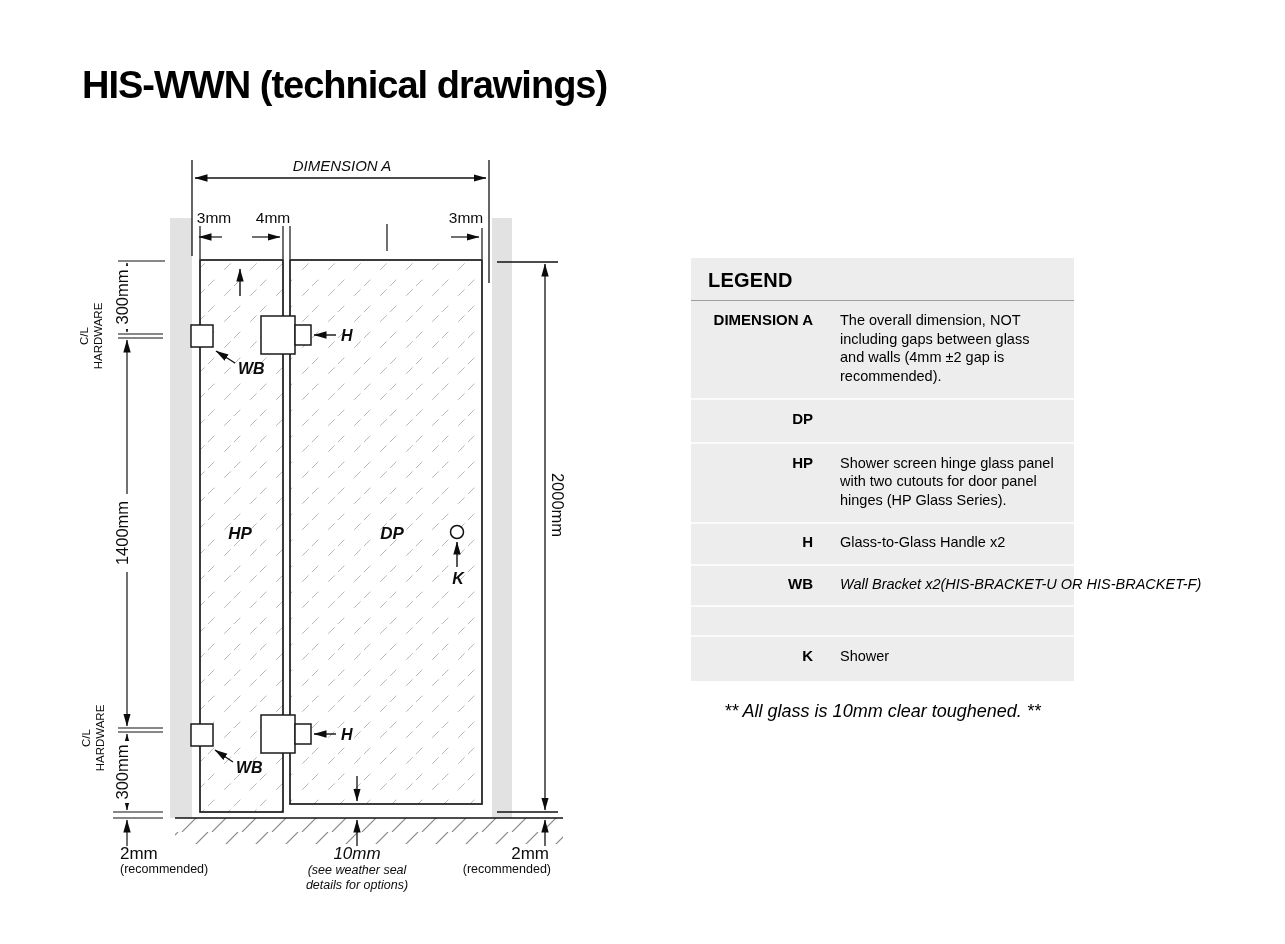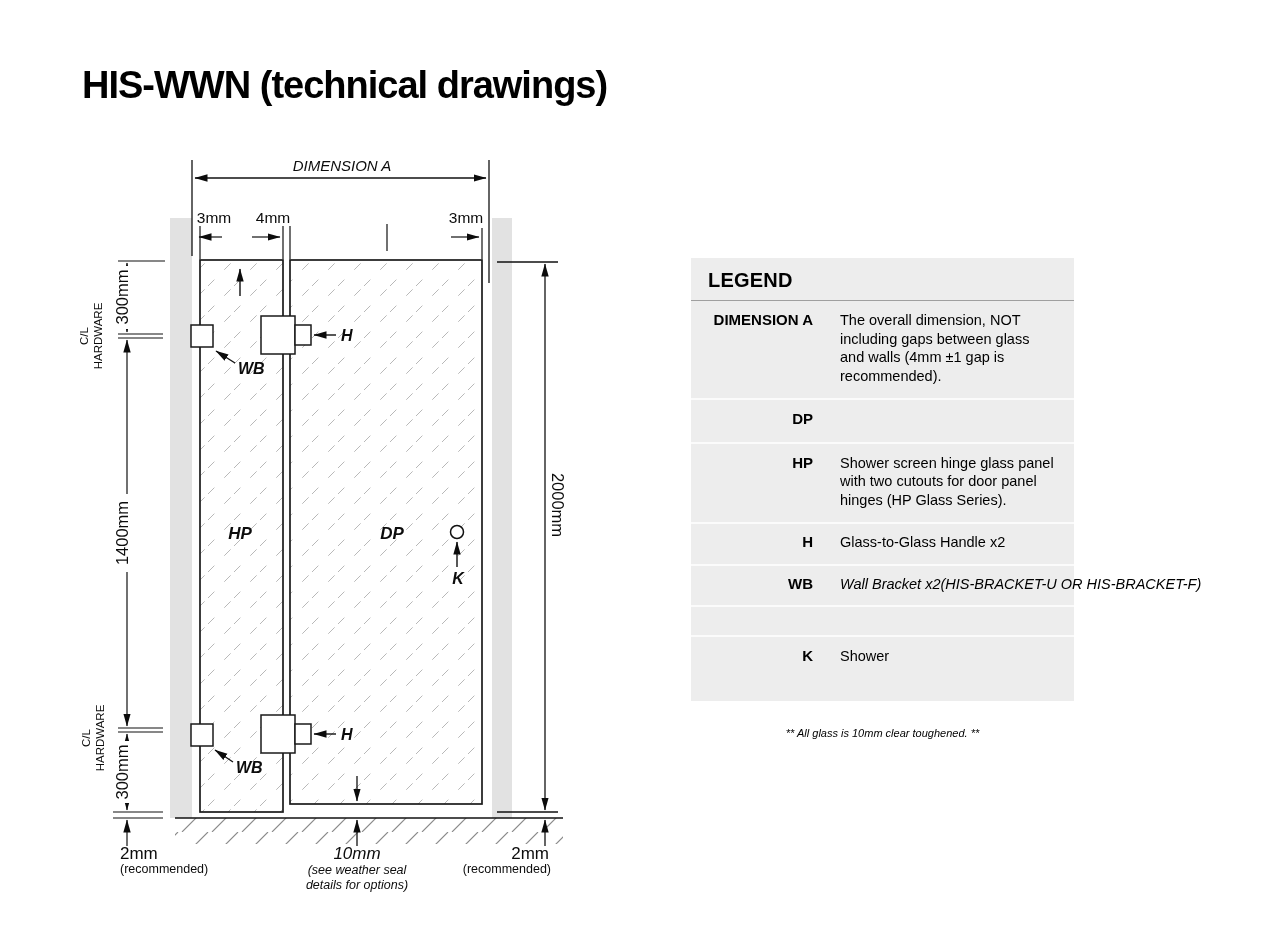--- a/index.html
+++ b/index.html
@@ -8,33 +8,33 @@
     background:#ffffff; font-family:"Liberation Sans", sans-serif; color:#000;
   }
   .page-title {
     position:absolute; left:82px; top:64px;
     font-size:38px; font-weight:bold; letter-spacing:-1px; line-height:1.15;
     white-space:nowrap;
   }
   svg.drawing { position:absolute; left:0; top:0; }
   svg text { fill:#0c0c0c; }
   .legend-wrap { position:absolute; left:691px; top:258px; width:383px; }
-  .legend-panel { background:#ededed; padding-bottom:22px; }
+  .legend-panel { background:#ededed; padding-bottom:2px; }
   .legend-header { font-size:20px; font-weight:bold; padding:11px 17px 8px 17px; letter-spacing:.2px; }
   .legend-hr { border-top:1px solid #9f9f9f; height:0; }
   .lg-row { display:flex; padding:10px 0 13px 0; }
   .lg-row + .lg-row { border-top:2px solid #fbfbfb; }
   .lg-row.tight { padding:9px 0 12px 0; }
   .lg-row.empty { padding:8px 0; height:12px; }
   .lg-term { flex:0 0 auto; width:105px; margin-left:17px; text-align:right;
              font-weight:bold; font-size:15px; line-height:18.5px; }
   .lg-desc { flex:0 0 auto; margin-left:27px; width:238px;
              font-size:14.5px; line-height:18.5px; white-space:pre-line; }
   .lg-row.nowrap .lg-desc { white-space:nowrap; width:auto;font-style:italic; }
-  .legend-footnote { margin-top:26px; text-align:center; font-style:italic; font-size:11px; }
+  .legend-footnote { margin-top:20px; text-align:center; font-style:italic; font-size:18px; }
 </style>
 </head>
 <body>
 
 <div class="page-title">HIS-WWN (technical drawings)</div>
 
 <svg class="drawing" width="660" height="944" viewBox="0 0 660 944">
   <defs>
     <marker id="arr" markerUnits="userSpaceOnUse" markerWidth="14" markerHeight="9" refX="12.5" refY="4.5" orient="auto-start-reverse">
       <path d="M13,4.5 L0,0.8 L0,8.2 Z" fill="#0c0c0c"></path>
@@ -157,21 +157,21 @@
 
 <div class="legend-wrap">
   <div class="legend-panel">
     <div class="legend-header">LEGEND</div>
     <div class="legend-hr"></div>
 
     <div class="lg-row">
       <div class="lg-term">DIMENSION A</div>
       <div class="lg-desc">The overall dimension, NOT
 including gaps between glass
-and walls (4mm ±1 gap is
+and walls (4mm ±2 gap is
 recommended).</div>
     </div>
     <div class="lg-row">
       <div class="lg-term">DP</div>
     </div>
     <div class="lg-row">
       <div class="lg-term">HP</div>
       <div class="lg-desc">Shower screen hinge glass panel
 with two cutouts for door panel
 hinges (HP Glass Series).</div>

